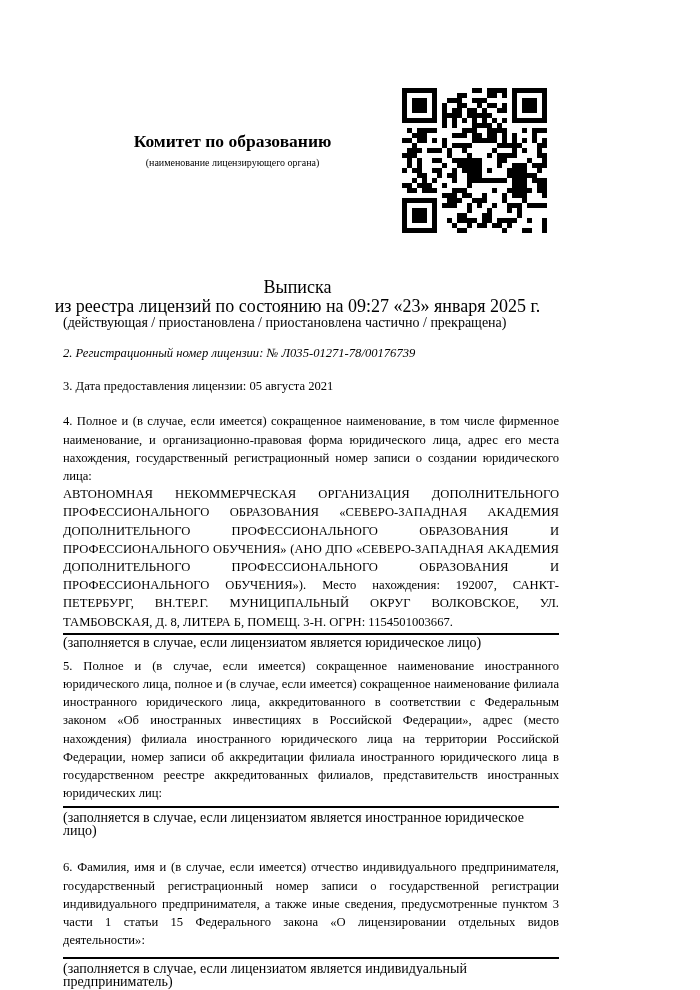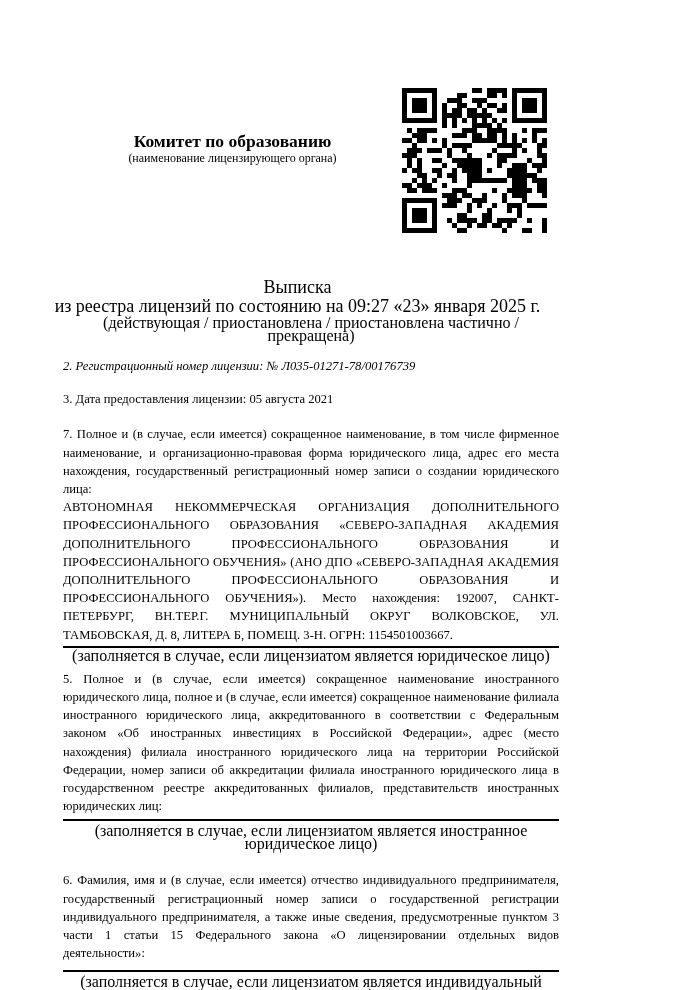--- a/index.html
+++ b/index.html
@@ -21,22 +21,23 @@
     width: 428px;
     text-align: center;
     padding-top: 44px;
   }
   .authority-name {
     font-size: 17.5px;
     font-weight: bold;
     line-height: 22px;
   }
   .authority-caption {
-    font-size: 12px;
+    font-size: 10px;
     line-height: 12px;
+    margin-top: 5px;
   }
   .qr {
     margin-left: auto;
     width: 145px;
     height: 150px;
   }
   .qr svg { display: block; width: 145px; height: 145px; margin-top: 2px; }
   .doc-title {
     margin-top: 42px;
     text-align: center;
@@ -45,23 +46,23 @@
   }
   .content {
     padding: 0 36px 0 63px;
   }
   .item {
     font-size: 12.6px;
     line-height: 18.2px;
   }
   .just { text-align: justify; }
   .caption {
-    font-size: 16px;
+    font-size: 14px;
     line-height: 13px;
-    text-align: center;
+    text-align: left;
     margin-top: 1px;
   }
   .rule {
     border-top: 2px solid #000;
     margin-top: 2px;
   }
   .mt-item1 { margin-top: 29px; }
   .mt-item2 { margin-top: 15px; font-style: italic; }
   .mt-item3 { margin-top: 15px; }
   .mt-item4 { margin-top: 17px; }
@@ -99,21 +100,21 @@
   </div>
 
   <div class="content">
 
     <div class="caption">(действующая / приостановлена / приостановлена частично / прекращена)</div>
 
     <p class="item mt-item2">2. Регистрационный номер лицензии: № Л035-01271-78/00176739</p>
 
     <p class="item mt-item3">3. Дата предоставления лицензии: 05 августа 2021</p>
 
-    <p class="item just mt-item4">7. Полное и (в случае, если имеется) сокращенное наименование, в том числе фирменное наименование, и организационно-правовая форма юридического лица, адрес его места нахождения, государственный регистрационный номер записи о создании юридического лица:</p>
+    <p class="item just mt-item4">4. Полное и (в случае, если имеется) сокращенное наименование, в том числе фирменное наименование, и организационно-правовая форма юридического лица, адрес его места нахождения, государственный регистрационный номер записи о создании юридического лица:</p>
     <p class="item just">АВТОНОМНАЯ НЕКОММЕРЧЕСКАЯ ОРГАНИЗАЦИЯ ДОПОЛНИТЕЛЬНОГО ПРОФЕССИОНАЛЬНОГО ОБРАЗОВАНИЯ «СЕВЕРО-ЗАПАДНАЯ АКАДЕМИЯ ДОПОЛНИТЕЛЬНОГО ПРОФЕССИОНАЛЬНОГО ОБРАЗОВАНИЯ И ПРОФЕССИОНАЛЬНОГО ОБУЧЕНИЯ» (АНО ДПО «СЕВЕРО-ЗАПАДНАЯ АКАДЕМИЯ ДОПОЛНИТЕЛЬНОГО ПРОФЕССИОНАЛЬНОГО ОБРАЗОВАНИЯ И ПРОФЕССИОНАЛЬНОГО ОБУЧЕНИЯ»). Место нахождения: 192007, САНКТ-ПЕТЕРБУРГ, ВН.ТЕР.Г. МУНИЦИПАЛЬНЫЙ ОКРУГ ВОЛКОВСКОЕ, УЛ. ТАМБОВСКАЯ, Д. 8, ЛИТЕРА Б, ПОМЕЩ. 3-Н. ОГРН: 1154501003667.</p>
     <div class="rule"></div>
     <div class="caption">(заполняется в случае, если лицензиатом является юридическое лицо)</div>
 
     <p class="item just mt-item5">5. Полное и (в случае, если имеется) сокращенное наименование иностранного юридического лица, полное и (в случае, если имеется) сокращенное наименование филиала иностранного юридического лица, аккредитованного в соответствии с Федеральным законом «Об иностранных инвестициях в Российской Федерации», адрес (место нахождения) филиала иностранного юридического лица на территории Российской Федерации, номер записи об аккредитации филиала иностранного юридического лица в государственном реестре аккредитованных филиалов, представительств иностранных юридических лиц:</p>
     <div class="rule mt-rule5"></div>
     <div class="caption mt-cap">(заполняется в случае, если лицензиатом является иностранное юридическое лицо)</div>
 
     <p class="item just mt-item6">6. Фамилия, имя и (в случае, если имеется) отчество индивидуального предпринимателя, государственный регистрационный номер записи о государственной регистрации индивидуального предпринимателя, а также иные сведения, предусмотренные пунктом 3 части 1 статьи 15 Федерального закона «О лицензировании отдельных видов деятельности»:</p>
     <div class="rule mt-rule6"></div>

